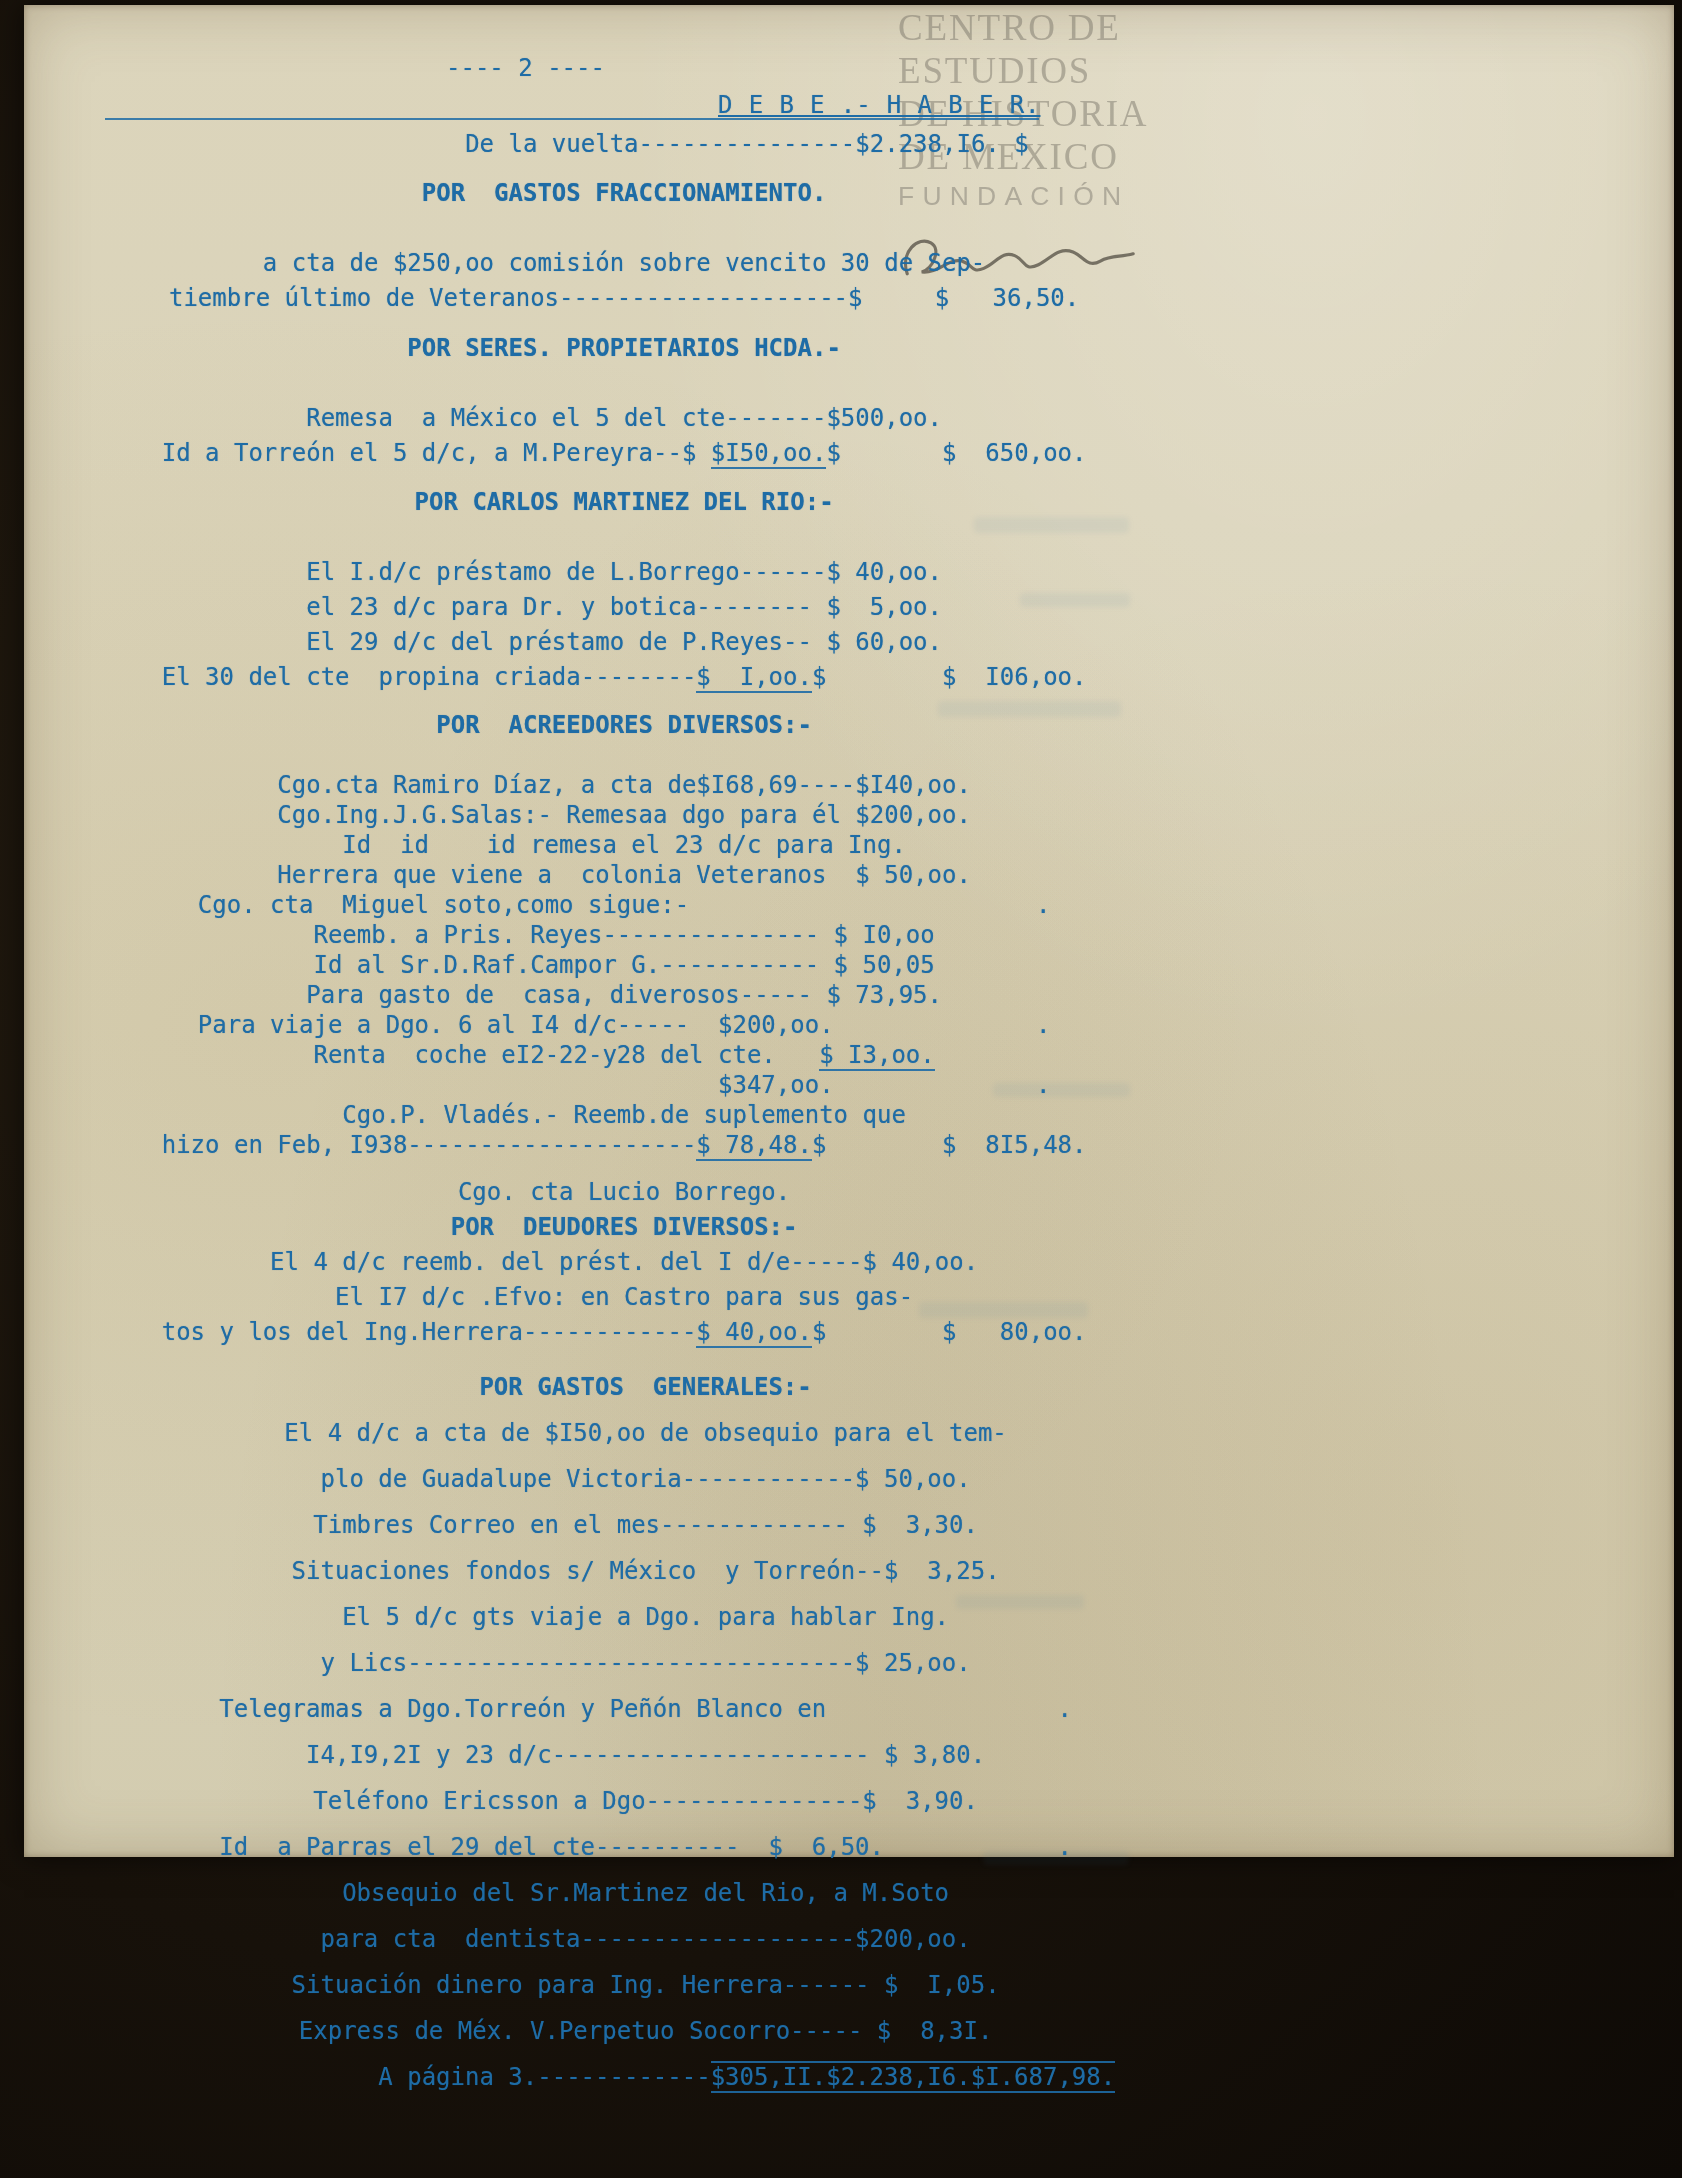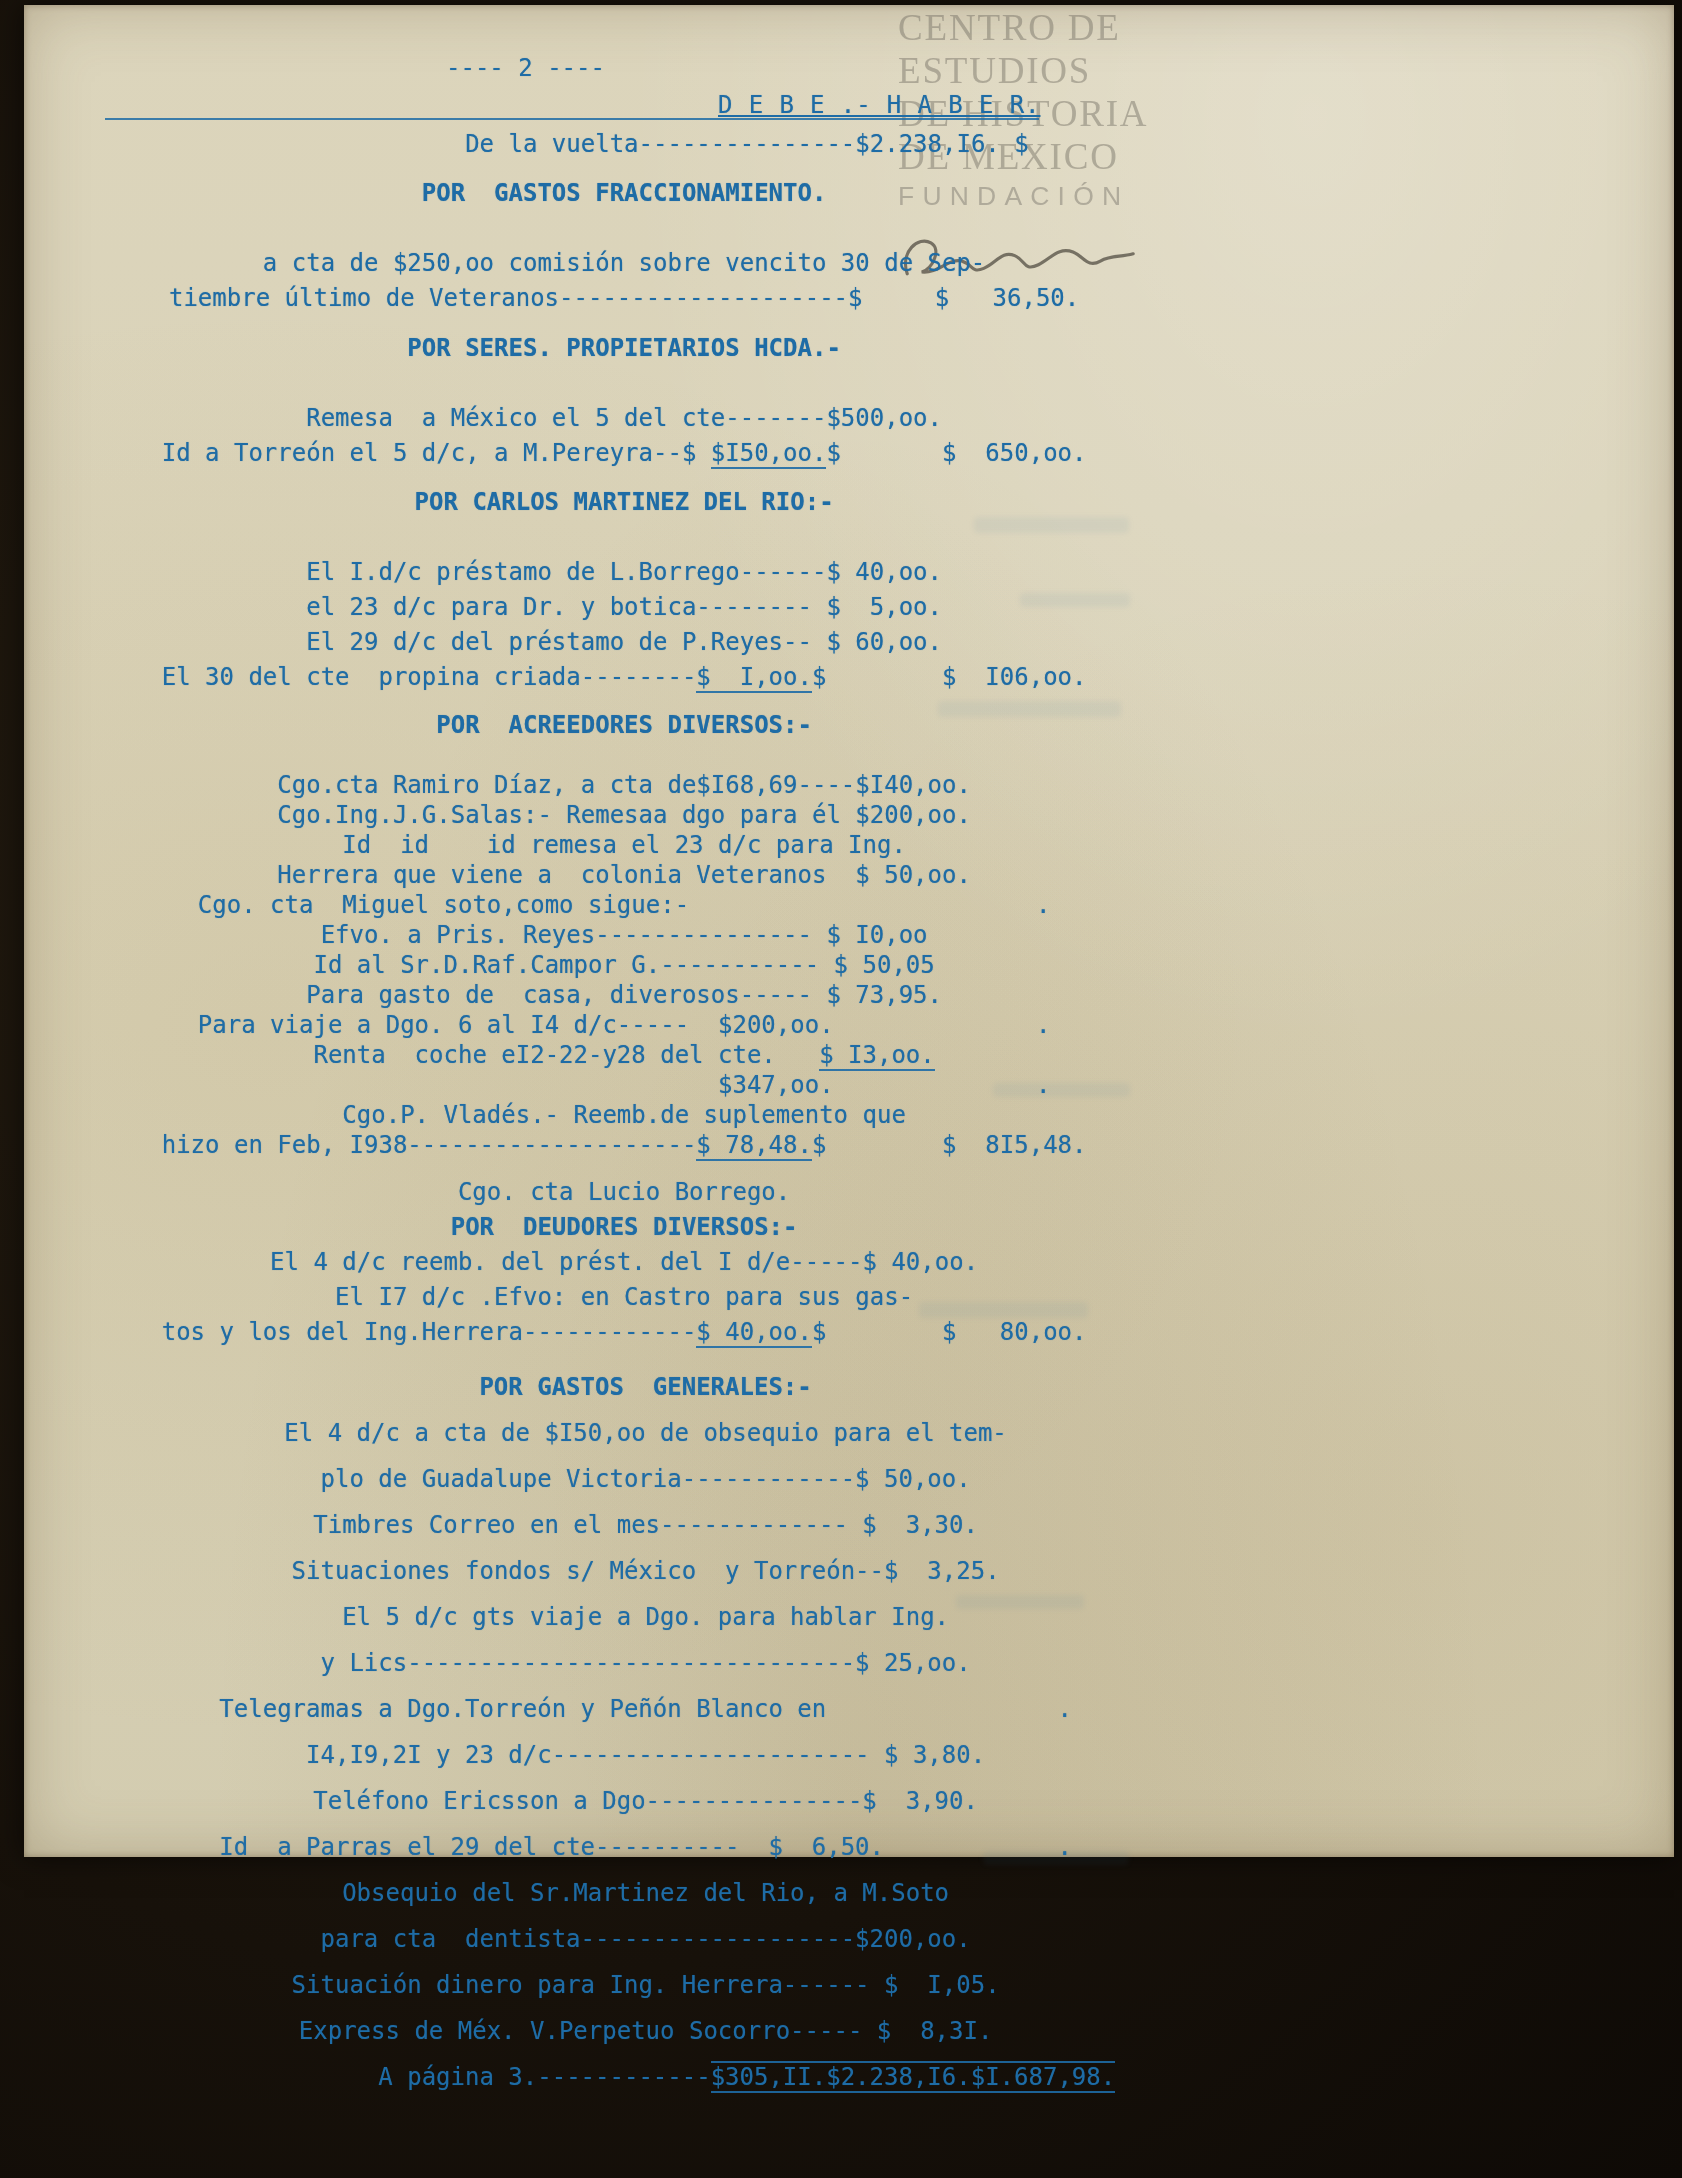--- a/index.html
+++ b/index.html
@@ -99,21 +99,21 @@
         <div class="line"><span>El 30 del cte  propina criada--------</span><span class="u">$  I,oo.</span><span>$        $  I06,oo.</span></div>
       </div>
       <div class="section section-acreedores">
         <div class="line hline"><span>POR  ACREEDORES DIVERSOS:-</span></div>
         <div class="line">&nbsp;</div>
         <div class="line"><span>Cgo.cta Ramiro Díaz, a cta de$I68,69----$I40,oo.</span></div>
         <div class="line"><span>Cgo.Ing.J.G.Salas:- Remesaa dgo para él $200,oo.</span></div>
         <div class="line"><span>Id  id    id remesa el 23 d/c para Ing.</span></div>
         <div class="line"><span>Herrera que viene a  colonia Veteranos  $ 50,oo.</span></div>
         <div class="line"><span>Cgo. cta  Miguel soto,como sigue:-                        .</span></div>
-        <div class="line"><span>Efvo. a Pris. Reyes--------------- $ I0,oo</span></div>
+        <div class="line"><span>Reemb. a Pris. Reyes--------------- $ I0,oo</span></div>
         <div class="line"><span>Id al Sr.D.Raf.Campor G.----------- $ 50,05</span></div>
         <div class="line"><span>Para gasto de  casa, diverosos----- $ 73,95.</span></div>
         <div class="line"><span>Para viaje a Dgo. 6 al I4 d/c-----  $200,oo.              .</span></div>
         <div class="line"><span>Renta  coche eI2-22-y28 del cte.   </span><span class="u">$ I3,oo.</span></div>
         <div class="line"><span>                                    $347,oo.              .</span></div>
         <div class="line"><span>Cgo.P. Vladés.- Reemb.de suplemento que</span></div>
         <div class="line"><span>hizo en Feb, I938--------------------</span><span class="u">$ 78,48.</span><span>$        $  8I5,48.</span></div>
       </div>
       <div class="section section-deudores">
         <div class="line"><span>Cgo. cta Lucio Borrego.</span></div>

